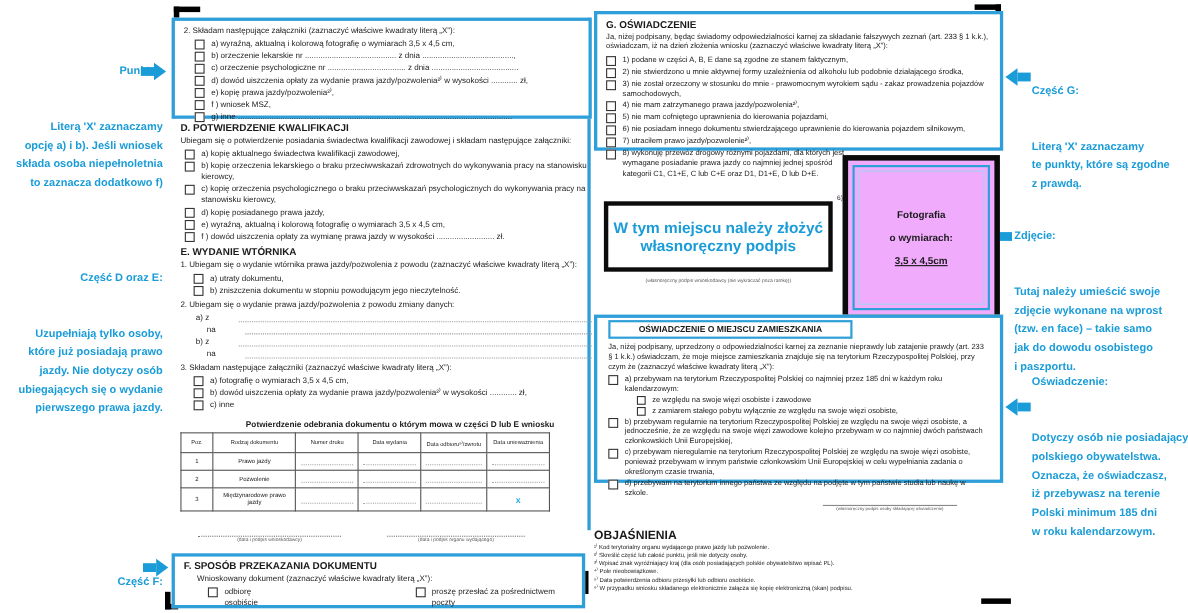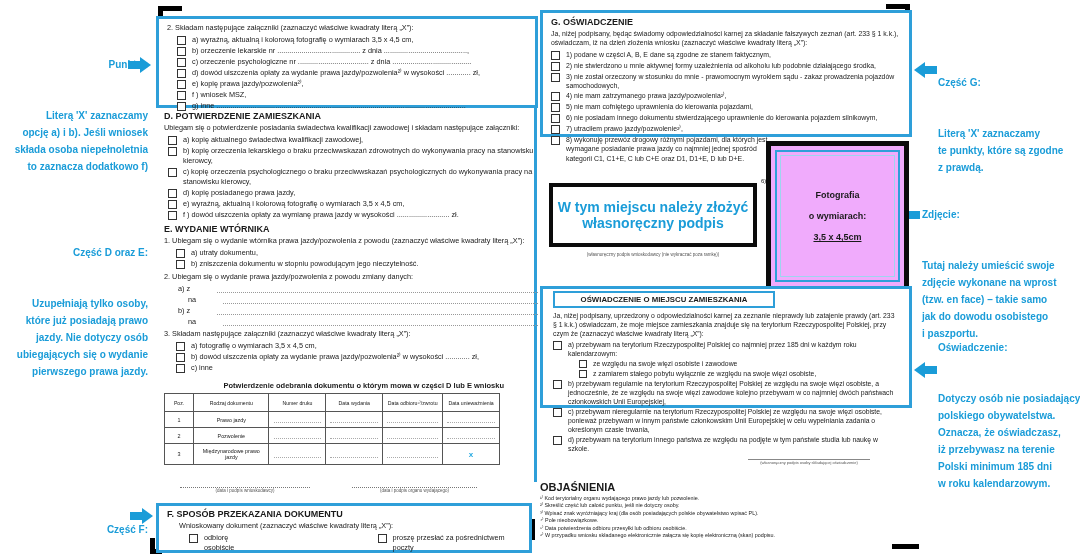--- a/index.html
+++ b/index.html
@@ -153,21 +153,21 @@
           <span class="t">f ) wniosek MSZ,</span>
         </div>
       <div class="row">
           <span class="cb"></span>
           <span class="t">g) inne ...........................................................................................................................</span>
         </div>
     </div>
   </div>
 
   <div class="abs" style="left:164px;top:111px;width:374px;">
-    <div class="h">D. POTWIERDZENIE ZAMIESZKANIA</div>
+    <div class="h">D. POTWIERDZENIE KWALIFIKACJI</div>
     <div class="intro">Ubiegam się o potwierdzenie posiadania świadectwa kwalifikacji zawodowej i składam następujące załączniki:</div>
     <div style="margin-left:4px;">
       <div class="row">
           <span class="cb"></span>
           <span class="t">a) kopię aktualnego świadectwa kwalifikacji zawodowej,</span>
         </div>
       <div class="row">
           <span class="cb"></span>
           <span class="t">b) kopię orzeczenia lekarskiego o braku przeciwwskazań zdrowotnych do wykonywania pracy na stanowisku kierowcy,</span>
         </div>
@@ -375,21 +375,21 @@
         <div class="photo-inner">
           <div class="photo-line">Fotografia</div>
           <div class="photo-line">o wymiarach:</div>
           <div class="photo-line u">3,5 x 4,5cm</div>
         </div>
       </div>
     </div>
   </div>
   <div class="abs cap" style="left:772px;top:294px;width:132px;">(nie wykraczać poza ramkę wewnętrzną)</div>
 
-  <div class="abs bluebox" style="left:540px;top:286px;width:372px;height:122px;padding:2px 10px;">
+  <div class="abs bluebox" style="left:540px;top:286px;width:372px;height:153px;padding:2px 10px;">
     <div class="rtitle" style="width:222px;margin:0 0 3px 0;">OŚWIADCZENIE O MIEJSCU ZAMIESZKANIA</div>
     <div class="intro" style="font-size:6.8px;line-height:9px;">Ja, niżej podpisany, uprzedzony o odpowiedzialności karnej za zeznanie nieprawdy lub zatajenie prawdy (art. 233 § 1 k.k.) oświadczam, że moje miejsce zamieszkania znajduje się na terytorium Rzeczypospolitej Polskiej, przy czym że (zaznaczyć właściwe kwadraty literą „X”):</div>
     <div class="row">
         <span class="cb"></span>
         <span class="t" style="font-size:6.8px;line-height:9px;">a) przebywam na terytorium Rzeczypospolitej Polskiej co najmniej przez 185 dni w każdym roku kalendarzowym:</span>
       </div>
     <div style="margin-left:26px;">
       <div class="row">
           <span class="cbs"></span>
           <span class="t" style="font-size:6.8px;line-height:9px;">ze względu na swoje więzi osobiste i zawodowe</span>

